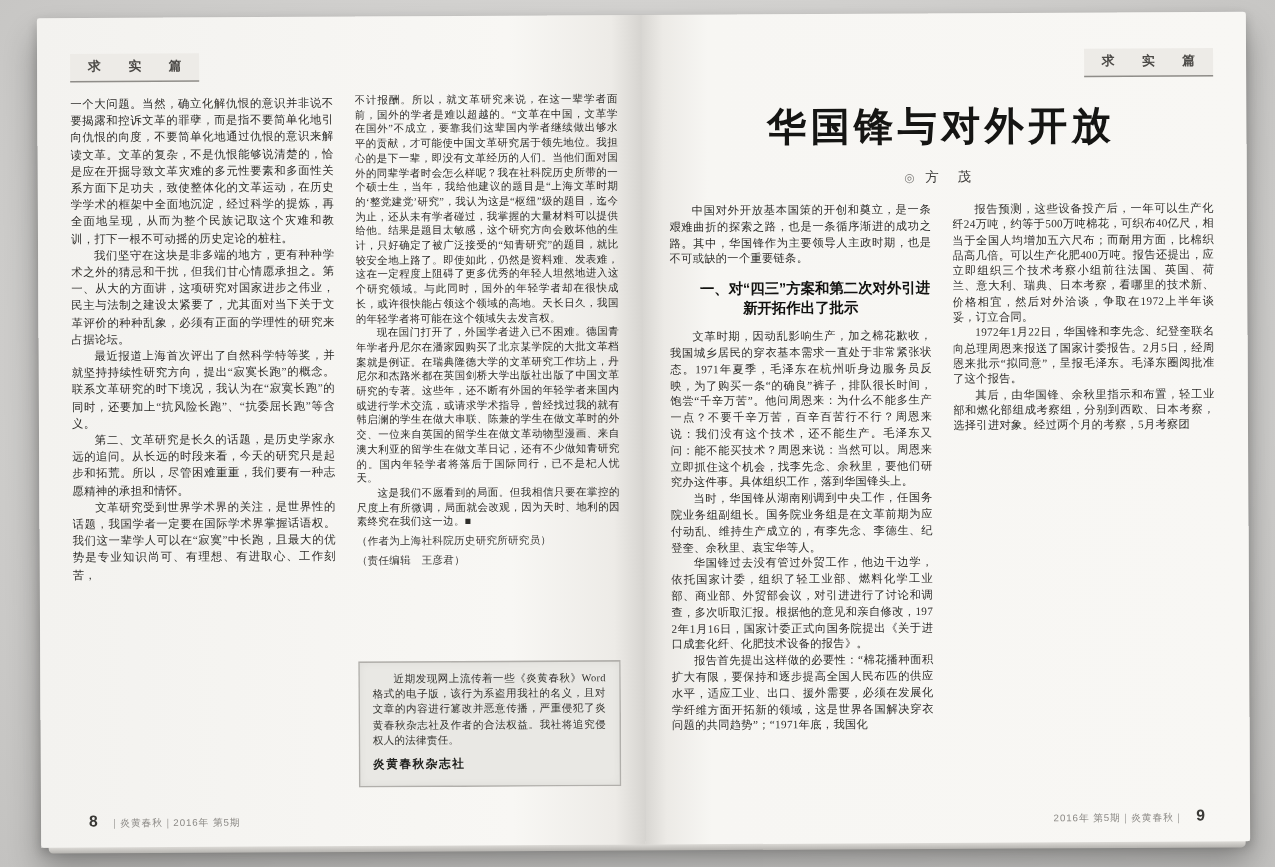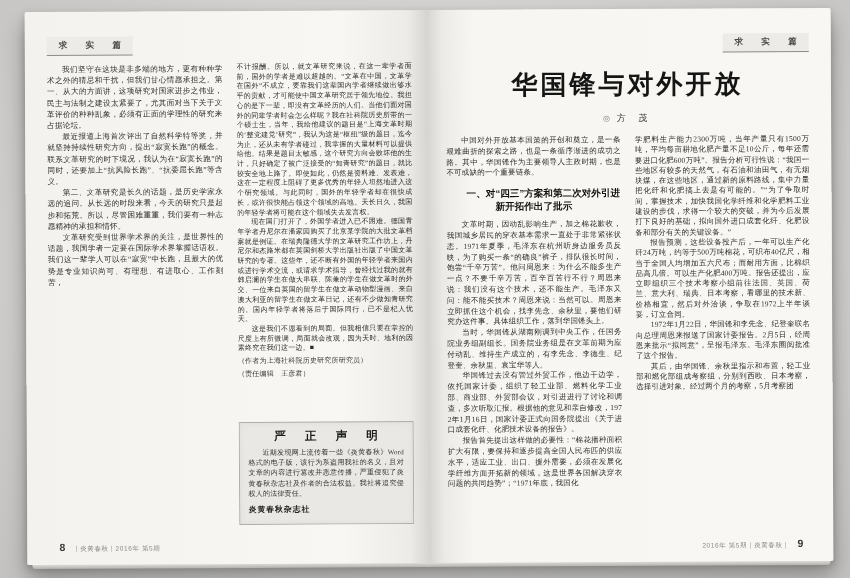--- a/index.html
+++ b/index.html
@@ -67,35 +67,35 @@
 
 <div class="scene">
   <div class="spread">
 
     <section class="page page-left">
       <div class="page-header">
         <span class="section-tag">求 实 篇</span>
       </div>
       <div class="cols cols-left">
         <div class="col col-a">
+          <p class="cont">一个大问题。当然，确立化解仇恨的意识并非说不要揭露和控诉文革的罪孽，而是指不要简单化地引向仇恨的向度，不要简单化地通过仇恨的意识来解读文革。文革的复杂，不是仇恨能够说清楚的，恰是应在开掘导致文革灾难的多元性要素和多面性关系方面下足功夫，致使整体化的文革运动，在历史学学术的框架中全面地沉淀，经过科学的提炼，再全面地呈现，从而为整个民族记取这个灾难和教训，打下一根不可动摇的历史定论的桩柱。</p>
           <p>我们坚守在这块是非多端的地方，更有种种学术之外的猜忌和干扰，但我们甘心情愿承担之。第一、从大的方面讲，这项研究对国家进步之伟业，民主与法制之建设太紧要了，尤其面对当下关于文革评价的种种乱象，必须有正面的学理性的研究来占据论坛。</p>
           <p>最近报道上海首次评出了自然科学特等奖，并就坚持持续性研究方向，提出“寂寞长跑”的概念。联系文革研究的时下境况，我认为在“寂寞长跑”的同时，还要加上“抗风险长跑”、“抗委屈长跑”等含义。</p>
           <p>第二、文革研究是长久的话题，是历史学家永远的追问。从长远的时段来看，今天的研究只是起步和拓荒。所以，尽管困难重重，我们要有一种志愿精神的承担和情怀。</p>
           <p>文革研究受到世界学术界的关注，是世界性的话题，我国学者一定要在国际学术界掌握话语权。我们这一辈学人可以在“寂寞”中长跑，且最大的优势是专业知识尚可、有理想、有进取心、工作刻苦，</p>
         </div>
         <div class="col col-b">
           <div class="col-text">
             <p class="cont">不计报酬。所以，就文革研究来说，在这一辈学者面前，国外的学者是难以超越的。“文革在中国，文革学在国外”不成立，要靠我们这辈国内学者继续做出够水平的贡献，才可能使中国文革研究居于领先地位。我担心的是下一辈，即没有文革经历的人们。当他们面对国外的同辈学者时会怎么样呢？我在社科院历史所带的一个硕士生，当年，我给他建议的题目是“上海文革时期的‘整党建党’研究”，我认为这是“枢纽”级的题目，迄今为止，还从未有学者碰过，我掌握的大量材料可以提供给他。结果是题目太敏感，这个研究方向会败坏他的生计，只好确定了被广泛接受的“知青研究”的题目，就比较安全地上路了。即使如此，仍然是资料难、发表难，这在一定程度上阻碍了更多优秀的年轻人坦然地进入这个研究领域。与此同时，国外的年轻学者却在很快成长，或许很快能占领这个领域的高地。天长日久，我国的年轻学者将可能在这个领域失去发言权。</p>
             <p>现在国门打开了，外国学者进入已不困难。德国青年学者丹尼尔在潘家园购买了北京某学院的大批文革档案就是例证。在瑞典隆德大学的文革研究工作坊上，丹尼尔和杰路米都在英国剑桥大学出版社出版了中国文革研究的专著。这些年，还不断有外国的年轻学者来国内或进行学术交流，或请求学术指导，曾经找过我的就有韩启澜的学生在做大串联、陈兼的学生在做文革时的外交、一位来自英国的留学生在做文革动物型漫画、来自澳大利亚的留学生在做文革日记，还有不少做知青研究的。国内年轻学者将落后于国际同行，已不是杞人忧天。</p>
             <p>这是我们不愿看到的局面。但我相信只要在掌控的尺度上有所微调，局面就会改观，因为天时、地利的因素终究在我们这一边。■</p>
             <p class="credit">（作者为上海社科院历史研究所研究员）</p>
             <p class="credit">（责任编辑　王彦君）</p>
           </div>
           <div class="statement-box">
-            <div class="statement-title">严 正 声 明</div>
             <p class="statement-body">近期发现网上流传着一些《炎黄春秋》Word格式的电子版，该行为系盗用我社的名义，且对文章的内容进行篡改并恶意传播，严重侵犯了炎黄春秋杂志社及作者的合法权益。我社将追究侵权人的法律责任。</p>
             <div class="statement-sign">炎黄春秋杂志社</div>
           </div>
         </div>
       </div>
       <div class="page-footer footer-left">
         <span class="page-num">8</span>
         <span class="issue">｜炎黄春秋｜2016年 第5期</span>
       </div>
     </section>
@@ -111,21 +111,20 @@
       <div class="cols cols-right">
         <div class="col col-c">
           <p>中国对外开放基本国策的开创和奠立，是一条艰难曲折的探索之路，也是一条循序渐进的成功之路。其中，华国锋作为主要领导人主政时期，也是不可或缺的一个重要链条。</p>
           <h3 class="sec-heading">一、对“四三”方案和第二次对外引进新开拓作出了批示</h3>
           <p>文革时期，因动乱影响生产，加之棉花歉收，我国城乡居民的穿衣基本需求一直处于非常紧张状态。1971年夏季，毛泽东在杭州听身边服务员反映，为了购买一条“的确良”裤子，排队很长时间，饱尝“千辛万苦”。他问周恩来：为什么不能多生产一点？不要千辛万苦，百辛百苦行不行？周恩来说：我们没有这个技术，还不能生产。毛泽东又问：能不能买技术？周恩来说：当然可以。周恩来立即抓住这个机会，找李先念、余秋里，要他们研究办这件事。具体组织工作，落到华国锋头上。</p>
           <p>当时，华国锋从湖南刚调到中央工作，任国务院业务组副组长。国务院业务组是在文革前期为应付动乱、维持生产成立的，有李先念、李德生、纪登奎、余秋里、袁宝华等人。</p>
           <p>华国锋过去没有管过外贸工作，他边干边学，依托国家计委，组织了轻工业部、燃料化学工业部、商业部、外贸部会议，对引进进行了讨论和调查，多次听取汇报。根据他的意见和亲自修改，1972年1月16日，国家计委正式向国务院提出《关于进口成套化纤、化肥技术设备的报告》。</p>
           <p>报告首先提出这样做的必要性：“棉花播种面积扩大有限，要保持和逐步提高全国人民布匹的供应水平，适应工业、出口、援外需要，必须在发展化学纤维方面开拓新的领域，这是世界各国解决穿衣问题的共同趋势”；“1971年底，我国化</p>
         </div>
         <div class="col col-d">
-          <p class="cont">学肥料生产能力2300万吨，当年产量只有1500万吨，平均每亩耕地化肥产量不足10公斤，每年还需要进口化肥600万吨”。报告分析可行性说：“我国一些地区有较多的天然气，有石油和油田气，有无烟块煤，在这些地区，通过新的原料路线，集中力量把化纤和化肥搞上去是有可能的。”“为了争取时间，掌握技术，加快我国化学纤维和化学肥料工业建设的步伐，求得一个较大的突破，并为今后发展打下良好的基础，拟向国外进口成套化纤、化肥设备和部分有关的关键设备。”</p>
           <p>报告预测，这些设备投产后，一年可以生产化纤24万吨，约等于500万吨棉花，可织布40亿尺，相当于全国人均增加五六尺布；而耐用方面，比棉织品高几倍。可以生产化肥400万吨。报告还提出，应立即组织三个技术考察小组前往法国、英国、荷兰、意大利、瑞典、日本考察，看哪里的技术新、价格相宜，然后对外洽谈，争取在1972上半年谈妥，订立合同。</p>
           <p>1972年1月22日，华国锋和李先念、纪登奎联名向总理周恩来报送了国家计委报告。2月5日，经周恩来批示“拟同意”，呈报毛泽东。毛泽东圈阅批准了这个报告。</p>
           <p>其后，由华国锋、余秋里指示和布置，轻工业部和燃化部组成考察组，分别到西欧、日本考察，选择引进对象。经过两个月的考察，5月考察团</p>
         </div>
       </div>
       <div class="page-footer footer-right">
         <span class="issue">2016年 第5期｜炎黄春秋｜</span>
         <span class="page-num">9</span>
       </div>
     </section>

